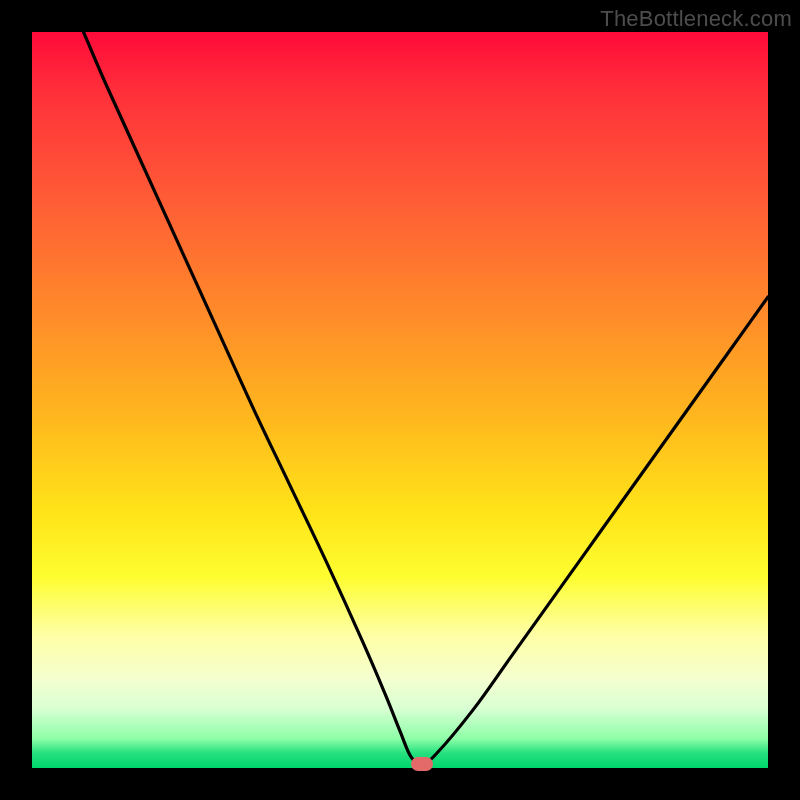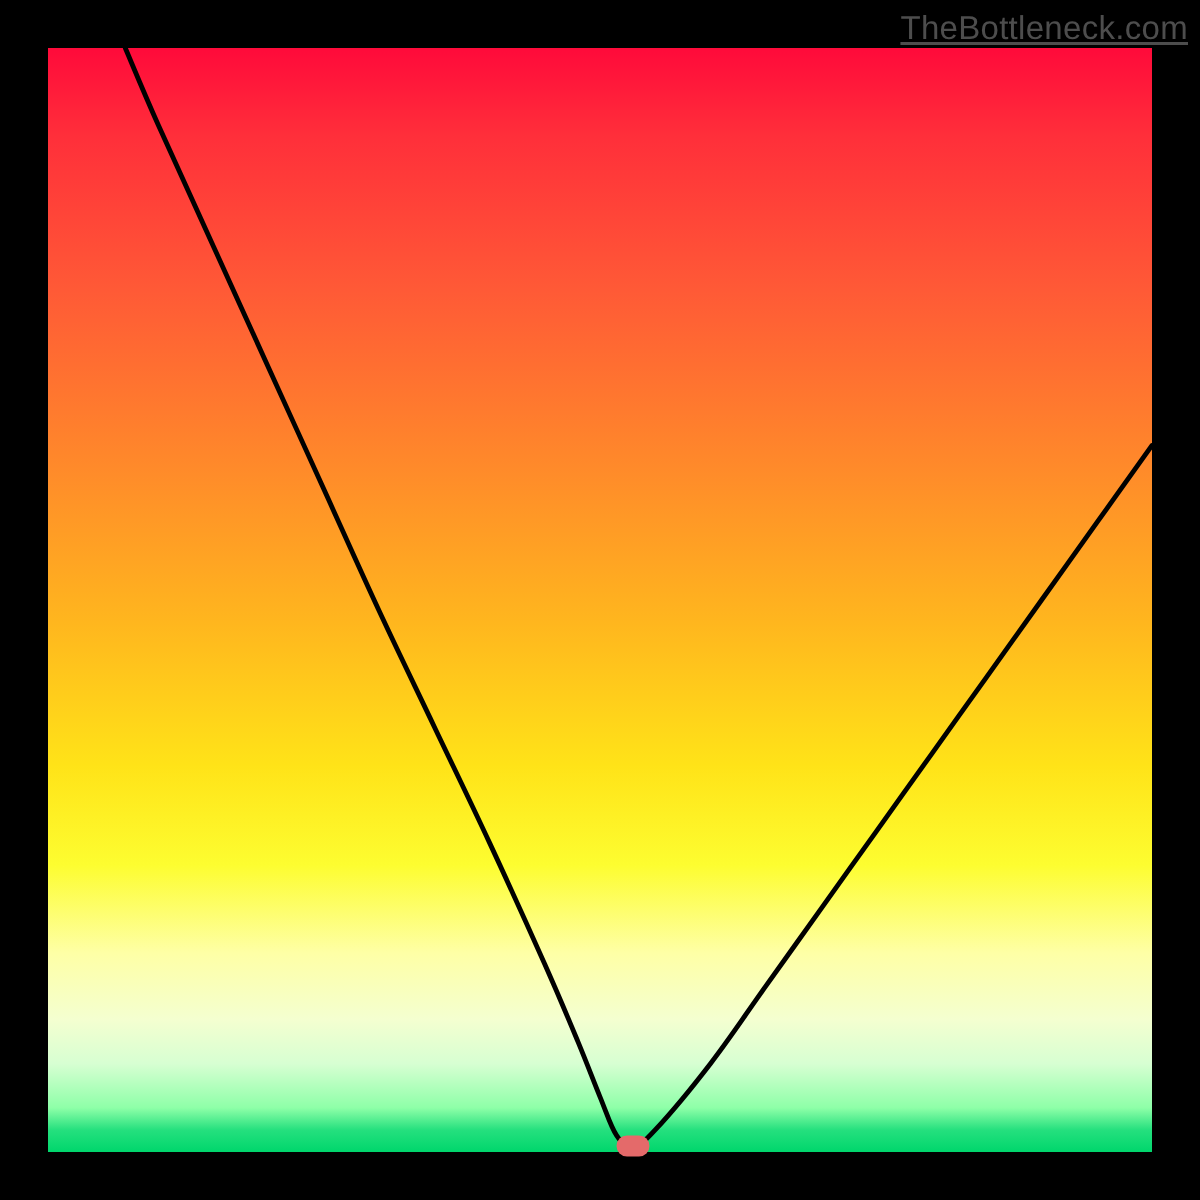--- a/index.html
+++ b/index.html
@@ -44,21 +44,20 @@
   }
   .watermark {
     position: absolute;
     top: 6px;
     right: 8px;
     color: #4d4d4d;
     font-size: 22px;
     font-weight: 500;
     letter-spacing: 0.2px;
     user-select: none;
-    text-decoration: underline;
   }
   .marker {
     position: absolute;
     width: 22px;
     height: 14px;
     border-radius: 7px;
     background: #e46a6a;
     transform: translate(-50%, -50%);
   }
   svg.curve {

